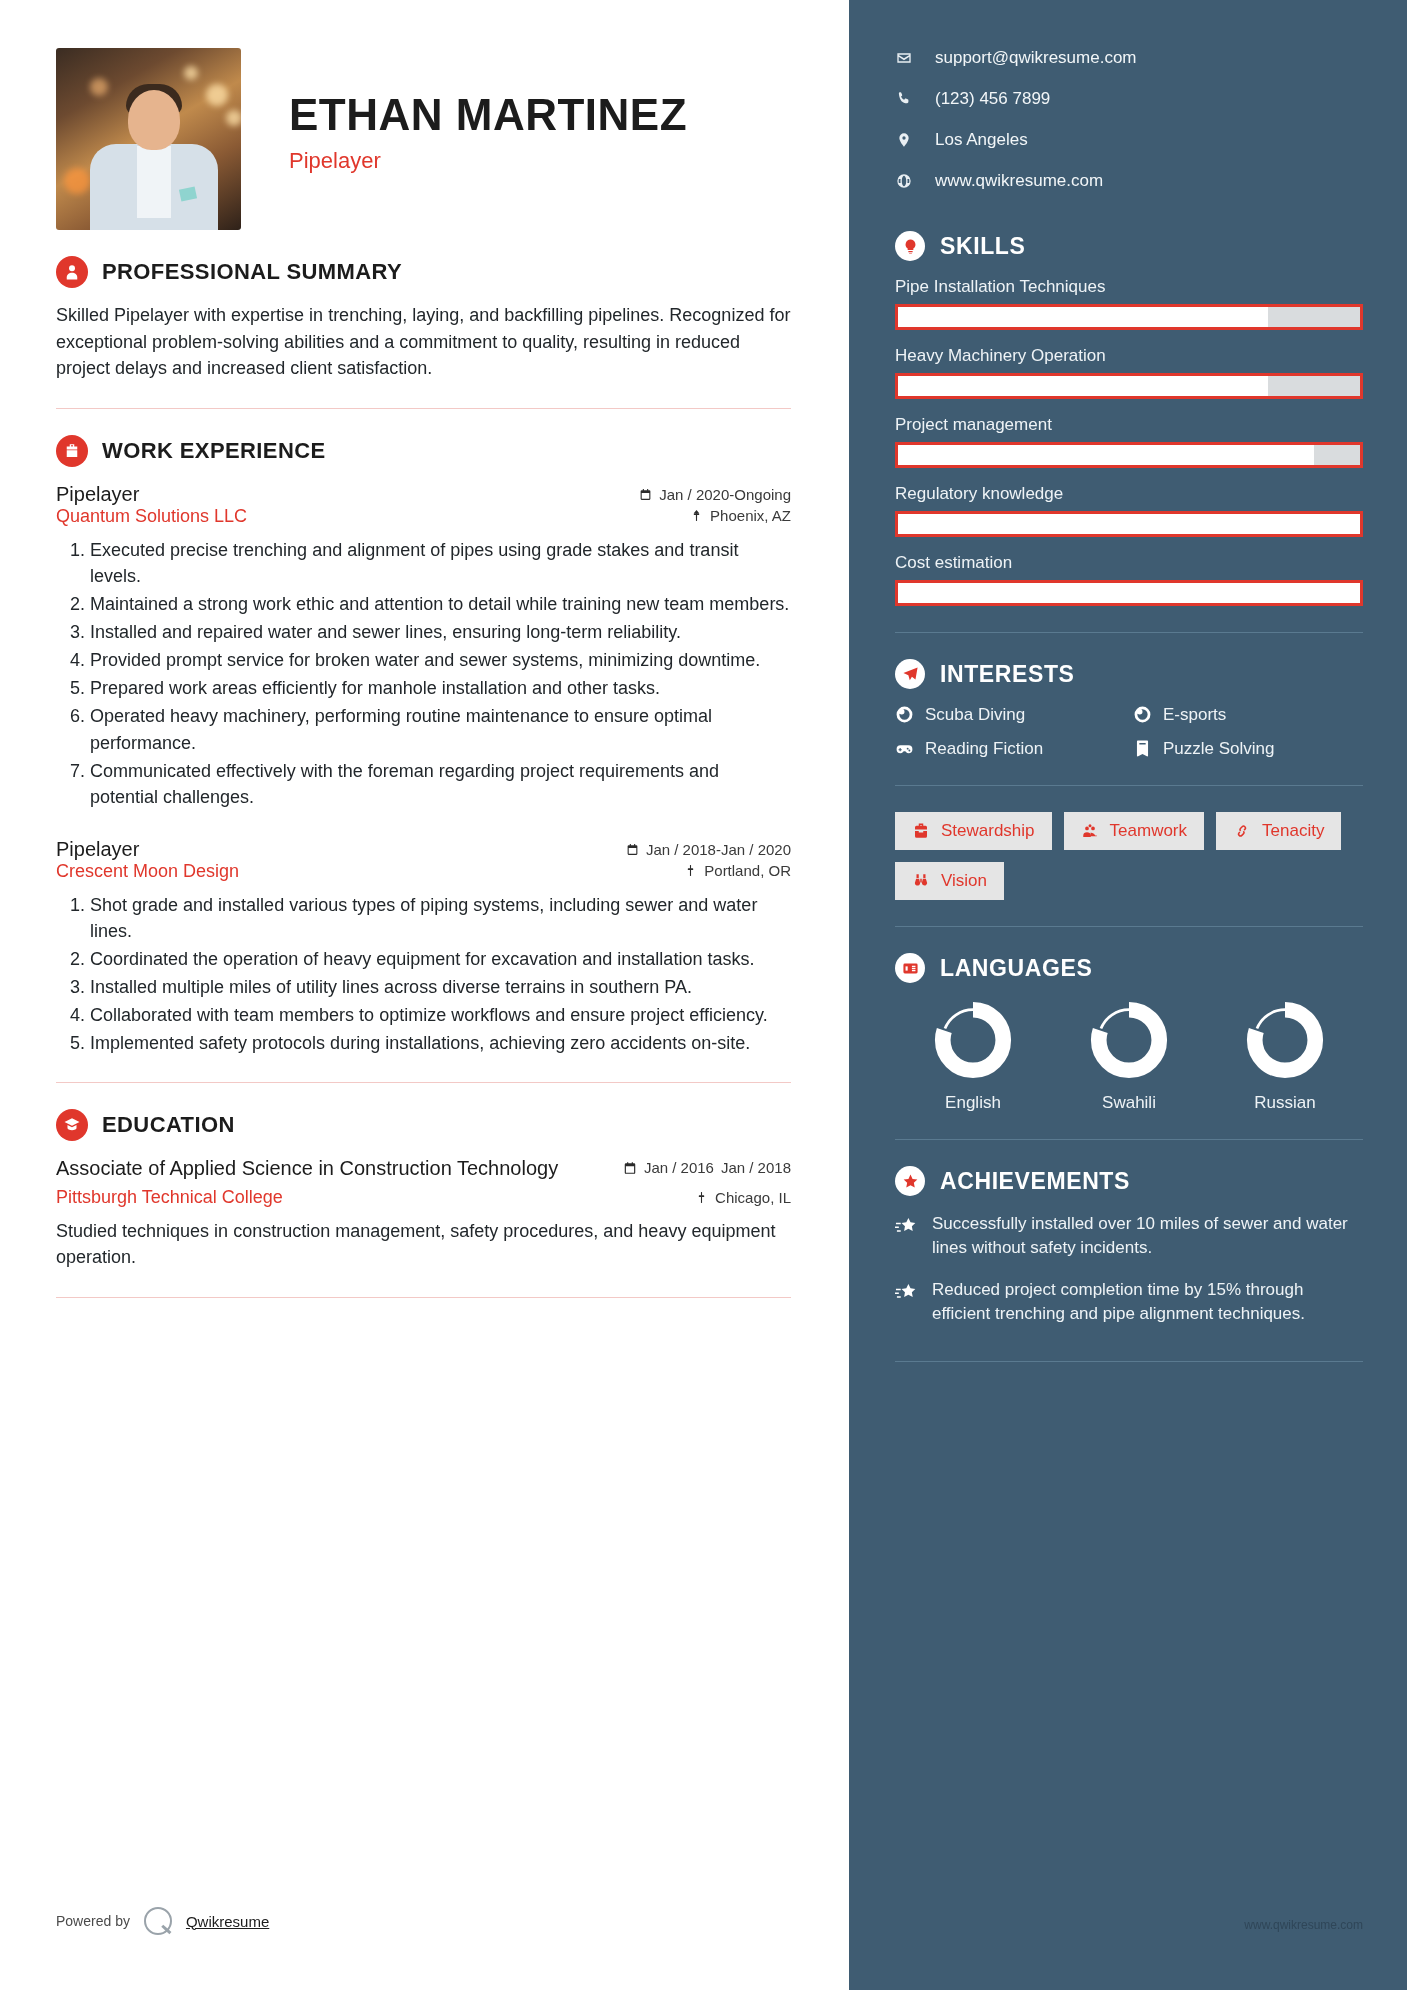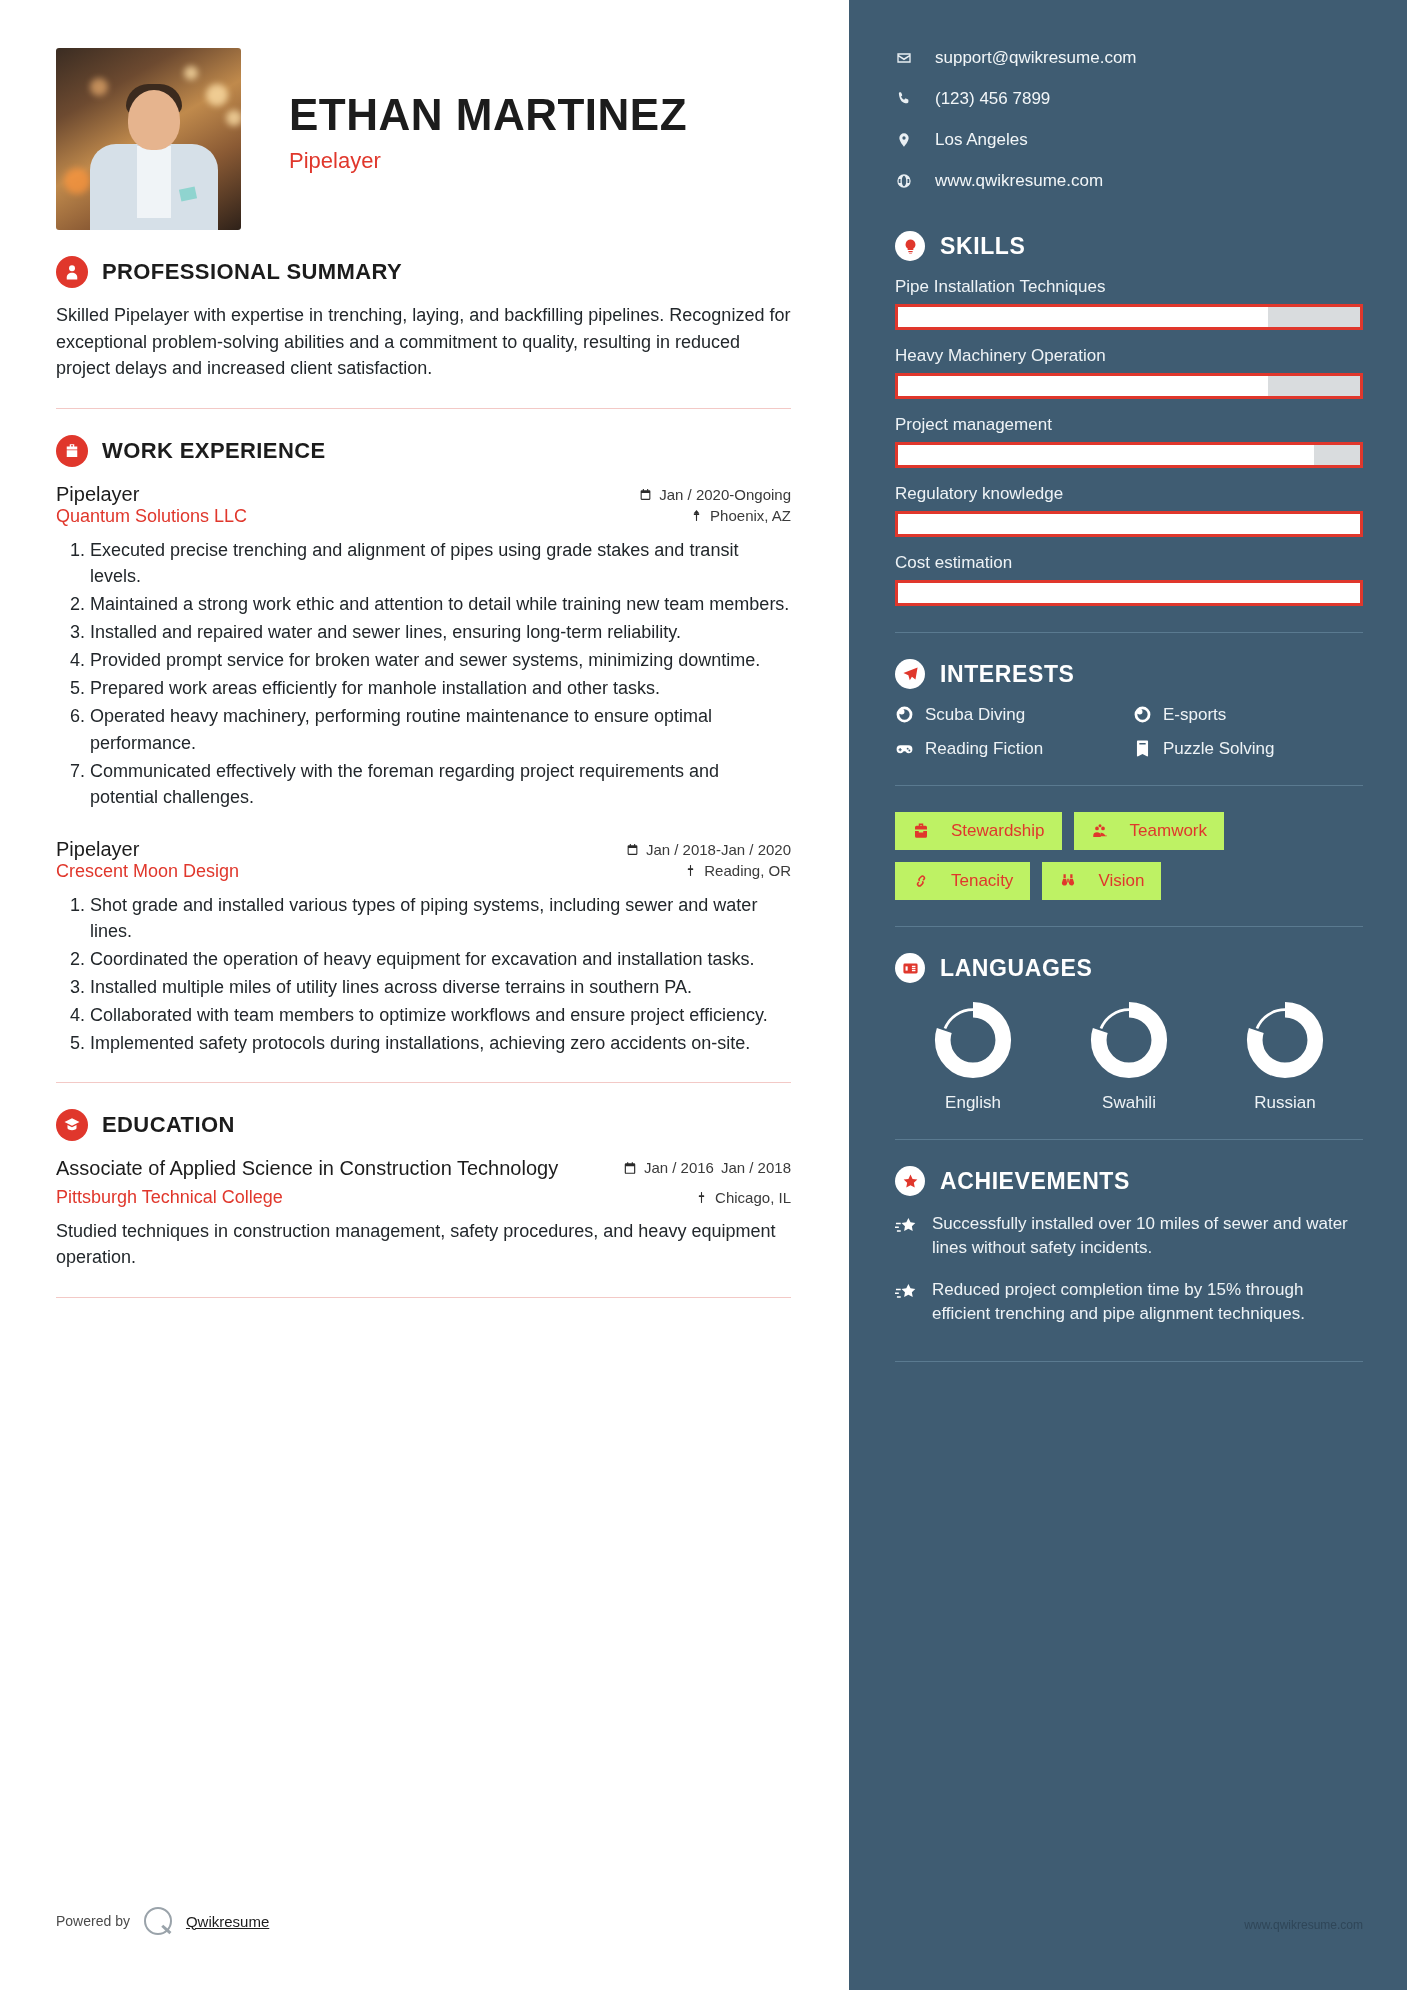--- a/index.html
+++ b/index.html
@@ -156,22 +156,22 @@
   .skill-fill { height: 100%; background: #ffffff; }
 
   .rdiv { height: 1px; background: #5a7a90; margin: 26px 0; }
 
   .interest-grid { display: grid; grid-template-columns: 1fr 1fr; gap: 14px 8px; }
   .interest { display: flex; align-items: flex-start; gap: 11px; font-size: 17px; color: #eef3f6; }
   .interest svg { width: 19px; height: 19px; fill: #ffffff; flex: 0 0 19px; }
 
   .strength-wrap { display: flex; flex-wrap: wrap; gap: 12px; }
   .strength {
-    background: #bef264; color: #e0372c;
-    display: inline-flex; align-items: center; gap: 21px;
+    background: #e5e5e5; color: #e0372c;
+    display: inline-flex; align-items: center; gap: 11px;
     padding: 9px 17px; font-size: 17px;
   }
   .strength svg { width: 18px; height: 18px; fill: #e0372c; flex: 0 0 18px; }
 
   .lang-wrap { display: flex; justify-content: space-around; margin-top: 6px; }
   .lang { text-align: center; }
   .lang svg { width: 82px; height: 82px; display: block; margin: 0 auto; }
   .lang-name { font-size: 17px; color: #eef3f6; margin-top: 12px; }
 
   .ach { display: flex; gap: 14px; margin-bottom: 18px; }
@@ -274,21 +274,21 @@
         </span>
       </div>
       <div class="job-row">
         <span class="job-comp">Crescent Moon Design</span>
         <span class="job-meta">
           <svg viewBox="0 0 24 24">
               <rect x="11" y="11" width="2" height="11"></rect>
               <rect x="7" y="8" width="10" height="3" rx="1"></rect>
               <rect x="11" y="2" width="2" height="7"></rect>
             </svg>
-          <span>Reading, OR</span>
+          <span>Portland, OR</span>
         </span>
       </div>
       <ol class="bullets">
         <li>Shot grade and installed various types of piping systems, including sewer and water lines.</li>
         <li>Coordinated the operation of heavy equipment for excavation and installation tasks.</li>
         <li>Installed multiple miles of utility lines across diverse terrains in southern PA.</li>
         <li>Collaborated with team members to optimize workflows and ensure project efficiency.</li>
         <li>Implemented safety protocols during installations, achieving zero accidents on-site.</li>
       </ol>
     </div>

